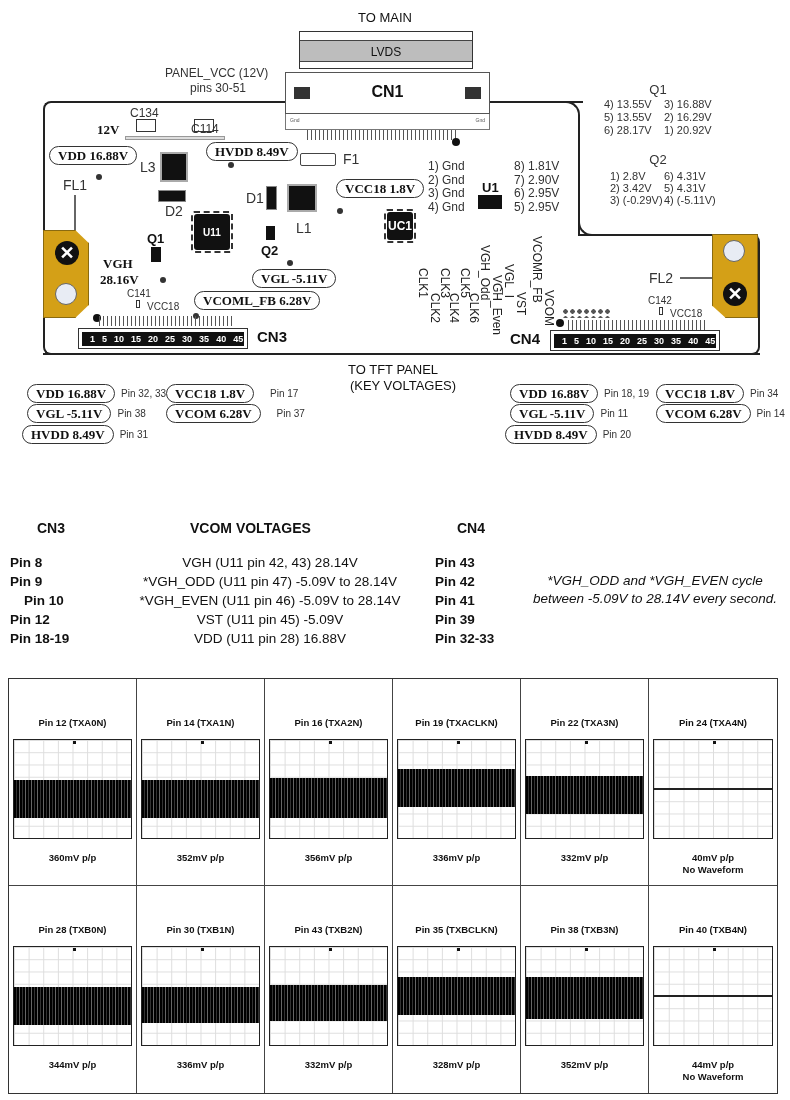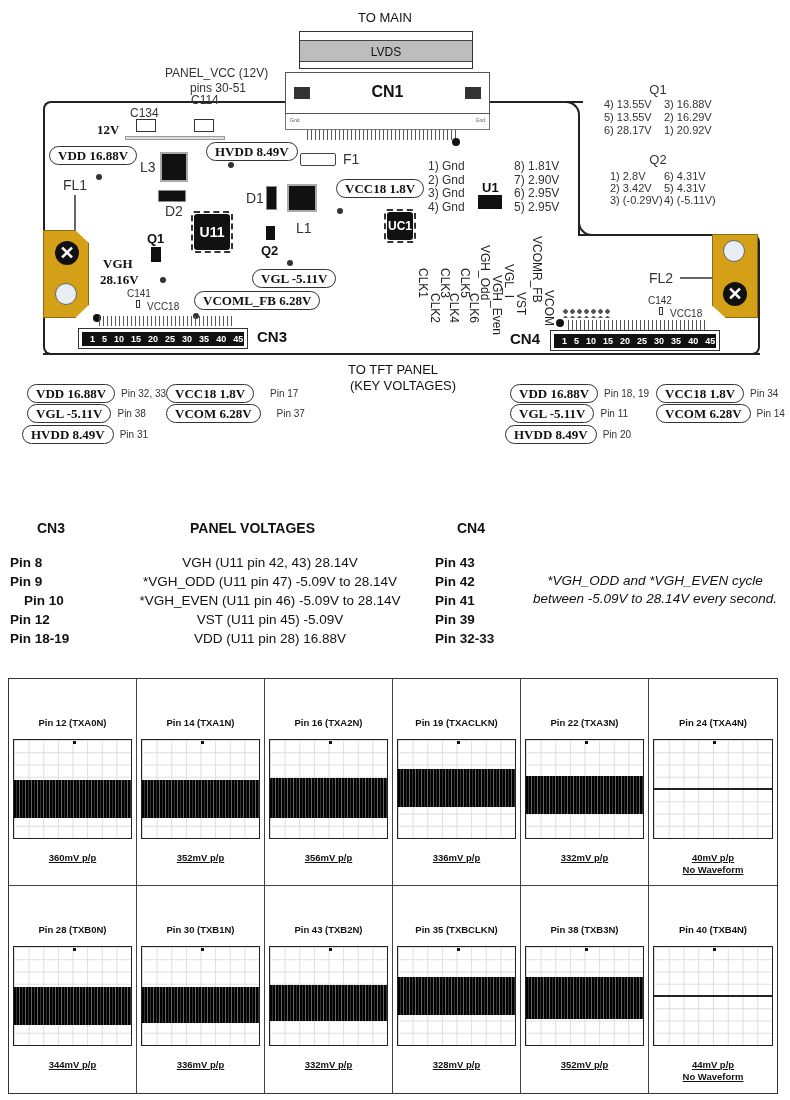--- a/index.html
+++ b/index.html
@@ -5,21 +5,21 @@
   * { box-sizing: border-box; margin: 0; padding: 0; }
   body { width: 790px; height: 1100px; background: #fff; position: relative; overflow: hidden;
          font-family: "Liberation Sans", sans-serif; color: #111; }
   .abs { position: absolute; }
   .serif { font-family: "Liberation Serif", serif; font-weight: bold; }
   .pill { position: absolute; border: 1.5px solid #333; border-radius: 12px; padding: 0 8px;
           font-family: "Liberation Serif", serif; font-weight: bold; font-size: 13px; line-height: 17px;
           background: #fff; white-space: nowrap; }
   .lbl { position: absolute; font-size: 12px; color: #333; white-space: nowrap; }
   .bold { font-weight: bold; color: #111; }
-  .chip { position: absolute; background: #111; color: #fff; font-weight: bold; font-size: 14px;
+  .chip { position: absolute; background: #111; color: #fff; font-weight: bold; font-size: 10px;
           display: flex; align-items: center; justify-content: center; border-radius: 3px; }
   .chip::before { content: ""; position: absolute; inset: -3px; border: 2px dashed #333; border-radius: 3px; }
   .pin-scale { position: absolute; background: #111; color: #fff; font-size: 9px; font-weight: bold;
                display: flex; align-items: center; gap: 7px; padding: 0 8px; height: 14px; }
   .pin-outer { position: absolute; border: 1.5px solid #333; background: #fff; }
   .ticks { position: absolute; height: 10px;
            background: repeating-linear-gradient(90deg, #555 0 1px, transparent 1px 4px); }
   .gold { position: absolute; background: #d4a017; border: 1px solid #8a6a10; }
   .screw { position: absolute; width: 24px; height: 24px; border-radius: 50%; background: #111; color: #fff;
            font-size: 18px; font-weight: bold; display: flex; align-items: center; justify-content: center; }
@@ -44,21 +44,21 @@
   .cell:nth-child(n+7) { border-bottom: none; }
   .cell-title { position: absolute; top: 38px; width: 100%; text-align: center; font-size: 9.5px; font-weight: bold; }
   .scope { position: absolute; top: 60px; left: 4px; right: 4px; height: 100px; border: 1.5px solid #222;
            background-color: #fff;
            background-image: linear-gradient(#ddd 1px, transparent 1px), linear-gradient(90deg, #ddd 1px, transparent 1px);
            background-size: 12.5% 12.5%; overflow: hidden; }
   .scope .trig { position: absolute; top: 1px; left: 50%; width: 3px; height: 3px; background: #111; }
   .wave { position: absolute; left: 0; right: 0; background:
           repeating-linear-gradient(90deg, #000 0 2px, #333 2px 3px, #000 3px 5px, #666 5px 6px); }
   .flat { position: absolute; left: 0; right: 0; height: 2px; background: #222; }
-  .cell-val { position: absolute; top: 173px; width: 100%; text-align: center; font-size: 9.5px; font-weight: bold; line-height: 12px; text-decoration: underline; }
+  .cell-val { position: absolute; top: 173px; width: 100%; text-align: center; font-size: 9.5px; font-weight: bold; line-height: 12px; }
 </style>
 </head>
 <body>
 
 <div>
   <div class="abs" style="left:358px;top:10px;font-size:13px;">TO MAIN</div>
 
   <div class="abs" style="left:299px;top:31px;width:174px;height:38px;border:1.5px solid #333;background:#fff;">
     <div style="position:absolute;top:8px;left:0;right:0;height:22px;background:#bdbdbd;border-top:1px solid #444;border-bottom:1px solid #444;text-align:center;font-size:12px;line-height:22px;">LVDS</div>
   </div>
@@ -79,21 +79,21 @@
     <span style="position:absolute;right:4px;top:3px;font-size:5px;color:#555;">Gnd</span>
   </div>
   <div class="ticks" style="left:307px;top:130px;width:150px;"></div>
   <div class="dot" style="left:452px;top:138px;width:8px;height:8px;background:#111;"></div>
 
   <div class="lbl" style="left:165px;top:66px;font-size:12px;">PANEL_VCC (12V)</div>
   <div class="lbl" style="left:190px;top:81px;font-size:12px;">pins 30-51</div>
 
   <div class="lbl" style="left:130px;top:106px;">C134</div>
   <div class="abs" style="left:136px;top:119px;width:20px;height:13px;border:1.5px solid #333;"></div>
-  <div class="lbl" style="left:191px;top:93px;">C114</div>
+  <div class="lbl" style="left:191px;top:122px;">C114</div>
   <div class="abs" style="left:194px;top:119px;width:20px;height:13px;border:1.5px solid #333;"></div>
   <div class="abs serif" style="left:97px;top:122px;font-size:13px;">12V</div>
   <div class="abs" style="left:125px;top:136px;width:100px;height:4px;background:#ddd;border:1px solid #999;"></div>
 
   <div class="pill" style="left:49px;top:146px;">VDD 16.88V</div>
   <div class="dot" style="left:96px;top:174px;"></div>
   <div class="pill" style="left:206px;top:142px;">HVDD 8.49V</div>
   <div class="dot" style="left:228px;top:162px;"></div>
 
   <div class="lbl" style="left:140px;top:159px;font-size:14px;">L3</div>
@@ -266,21 +266,21 @@
       <span class="kv-pin">Pin 34</span>
     </div>
   <div class="kv-row" style="left:656px;top:404px;">
       <span class="kv-pill">VCOM 6.28V</span>
       <span class="kv-pin">Pin 14</span>
     </div>
 </div>
 
 <div>
   <div class="ov-head" style="left:37px;top:520px;">CN3</div>
-  <div class="ov-head" style="left:190px;top:520px;">PANEL VOLTAGES</div>
+  <div class="ov-head" style="left:190px;top:520px;">VCOM VOLTAGES</div>
   <div class="ov-head" style="left:457px;top:520px;">CN4</div>
 
   <div class="ov-row" style="left:10px;top:555px;width:500px;">
     <span class="ov-pin" style="position:absolute;left:0;">Pin 8</span>
     <span style="position:absolute;left:100px;width:320px;text-align:center;">VGH (U11 pin 42, 43) 28.14V</span>
     <span class="ov-pin" style="position:absolute;left:425px;">Pin 43</span>
   </div>
   <div class="ov-row" style="left:10px;top:574px;width:500px;">
     <span class="ov-pin" style="position:absolute;left:0;">Pin 9</span>
     <span style="position:absolute;left:100px;width:320px;text-align:center;">*VGH_ODD (U11 pin 47) -5.09V to 28.14V</span>

